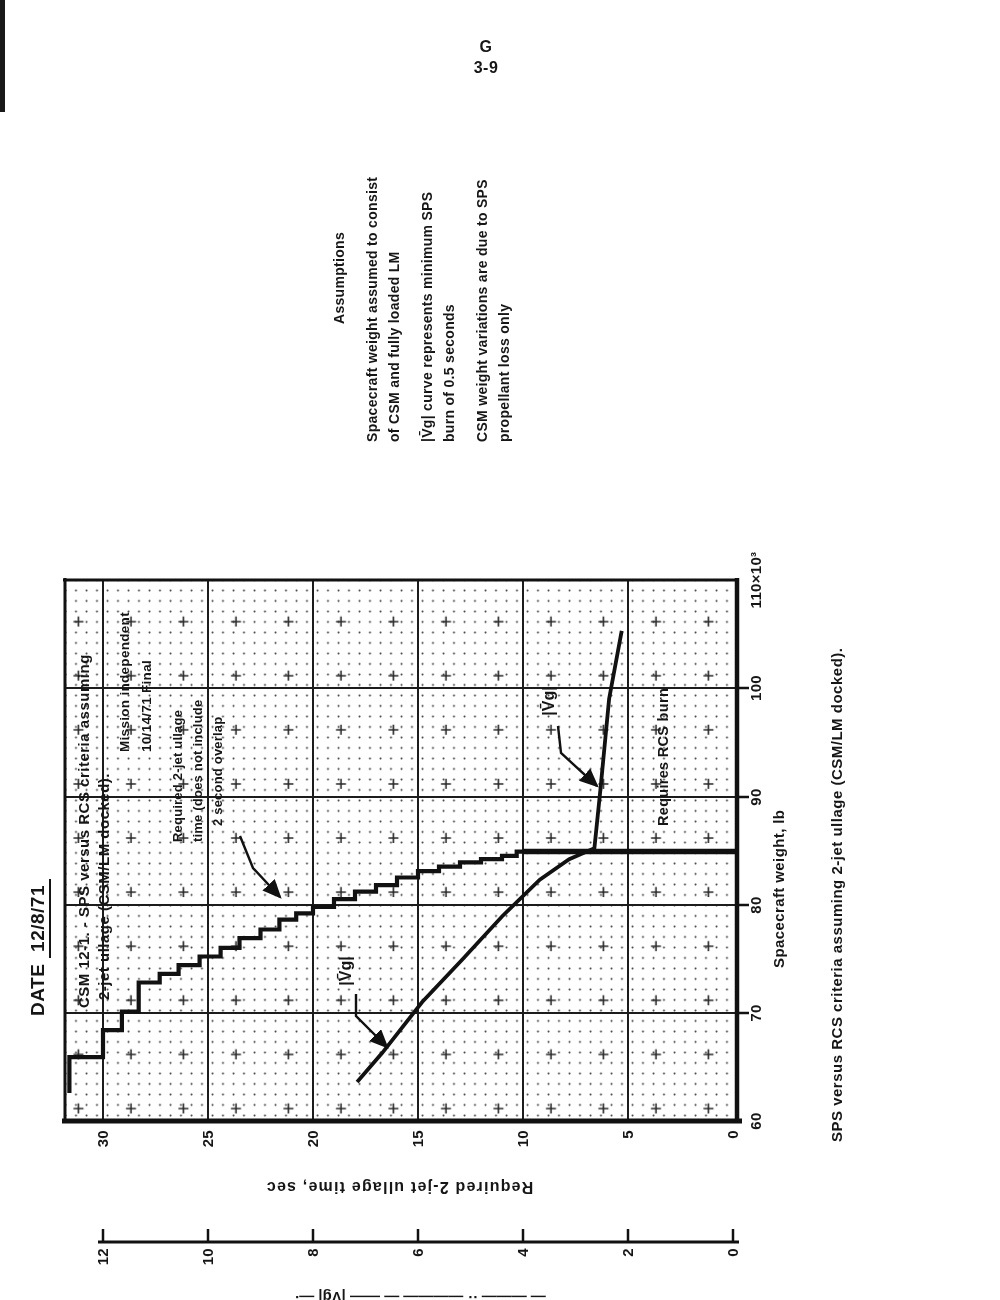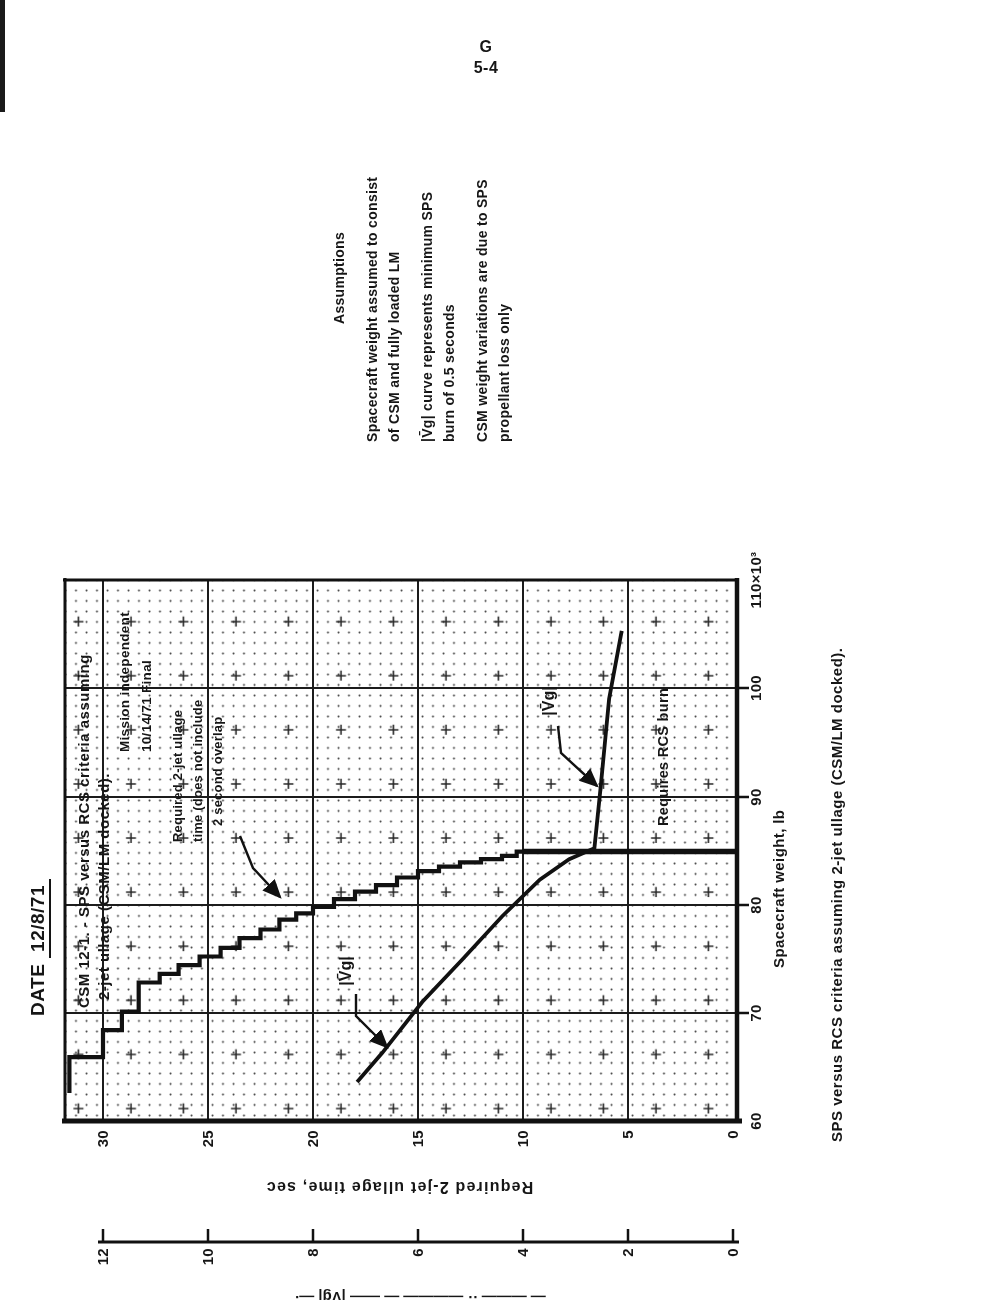--- a/index.html
+++ b/index.html
@@ -29,21 +29,21 @@
 </style>
 </head>
 <body>
 
 <div class="page">
 
   <div class="abs" style="left:0;top:0;width:5px;height:112px;background:#1a1a1a;"></div>
 
   <div class="abs pageid" style="left:460px;top:36px;width:52px;">
     <div>G</div>
-    <div>5-4</div>
+    <div>3-9</div>
   </div>
 
   <div class="abs rccw assump" style="left:328px;top:442px;width:334px;height:220px;">
     <div class="head">Assumptions</div>
     <div class="para">
       <div>Spacecraft weight assumed to consist</div>
       <div>of CSM and fully loaded LM</div>
     </div>
     <div class="para">
       <div>|V̄g| curve represents minimum SPS</div>

